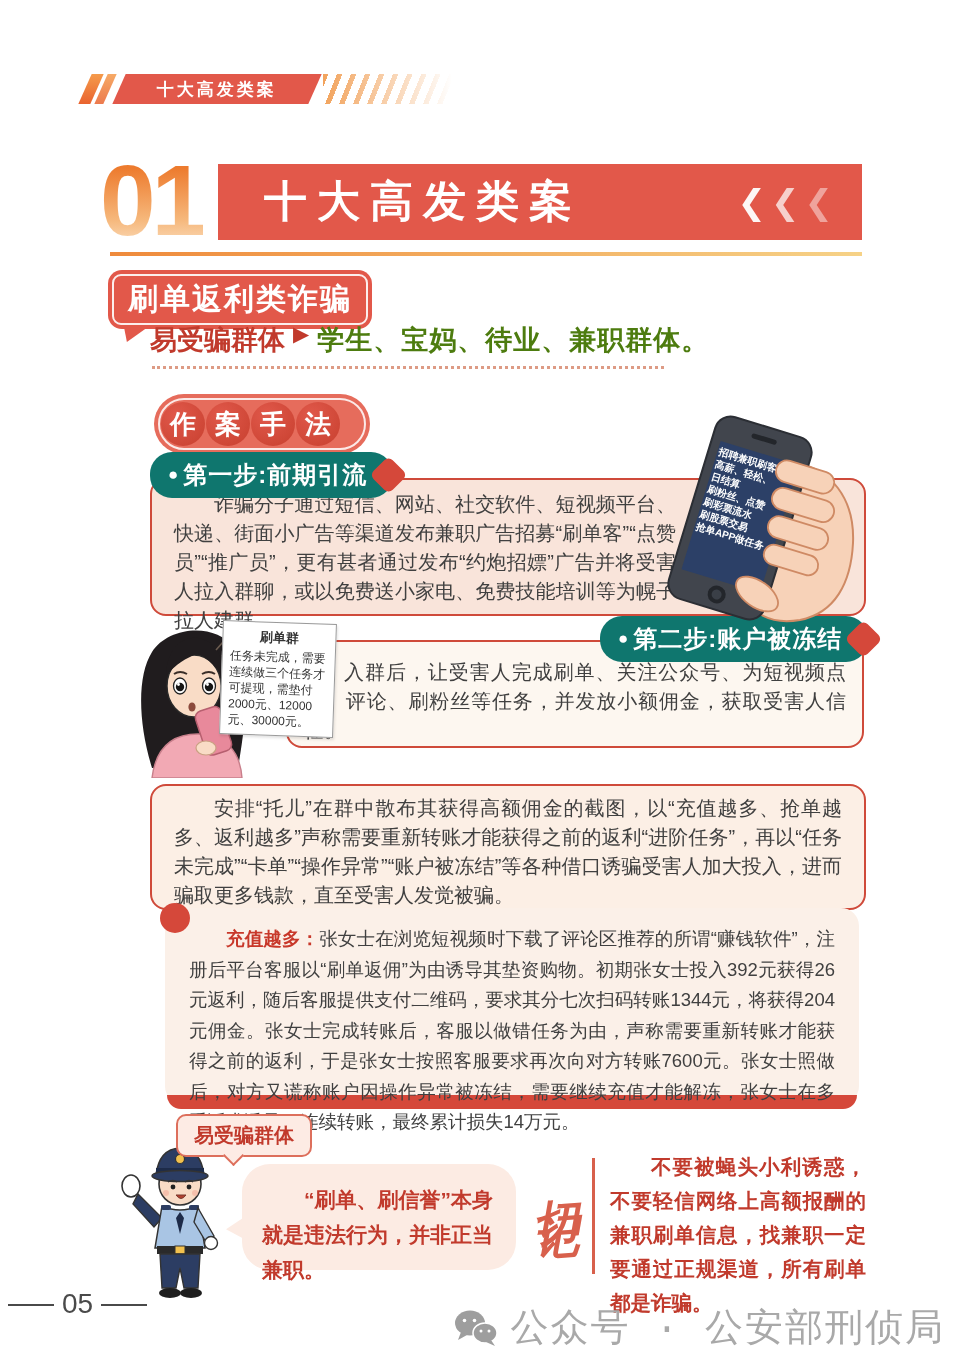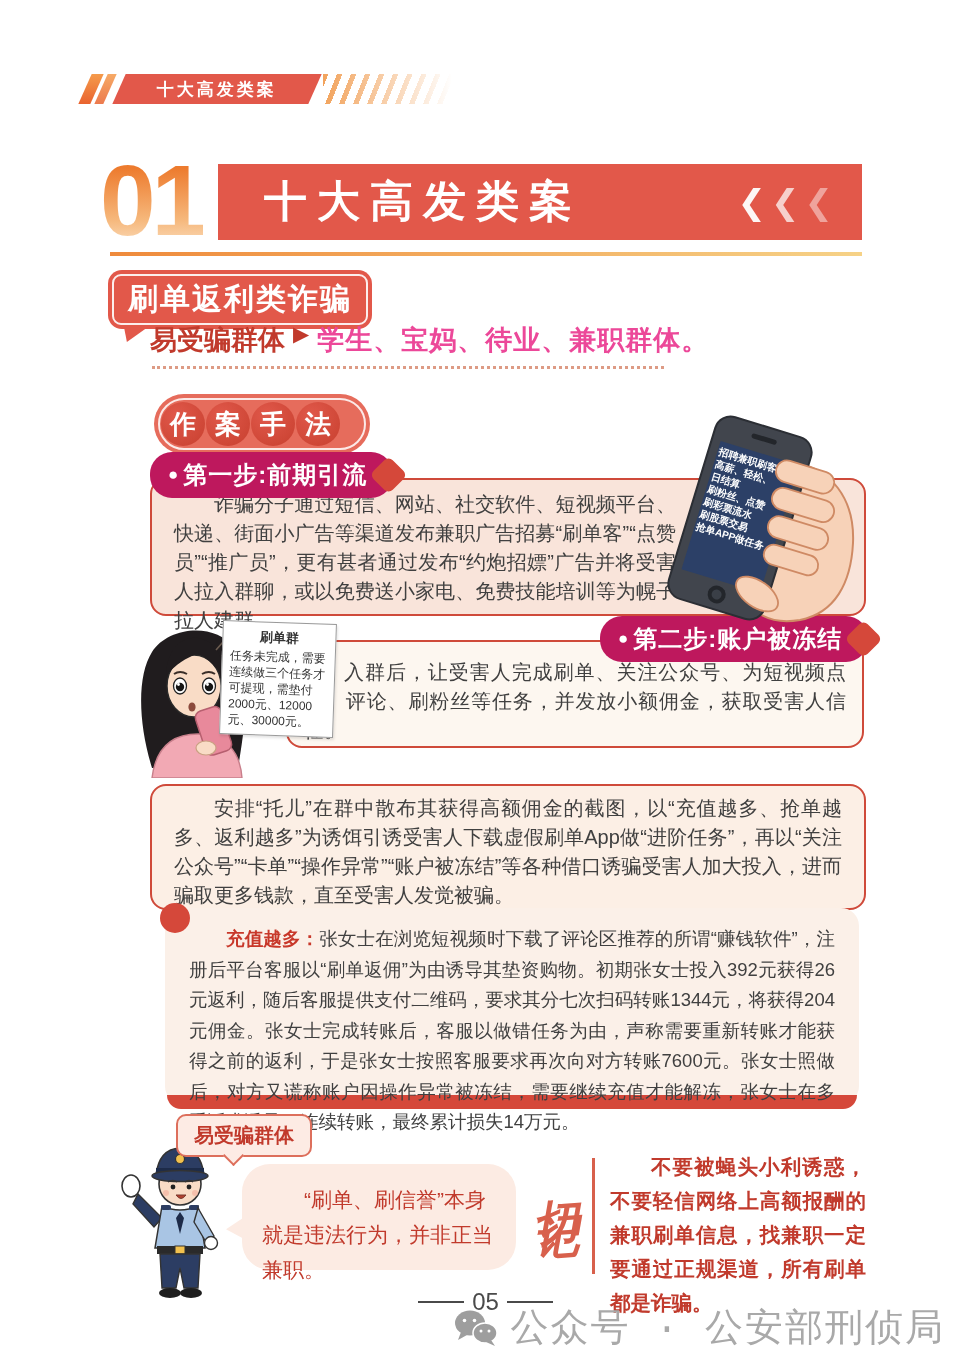--- a/index.html
+++ b/index.html
@@ -36,33 +36,33 @@
 
   
   .cat-badge{position:absolute;left:108px;top:270px;background:#e2584a;border-radius:14px;
              padding:9px 20px;color:#fff;font-size:30px;font-weight:bold;letter-spacing:2px;}
   .cat-badge::before{content:'';position:absolute;inset:4px;border:2px solid rgba(255,255,255,.9);border-radius:9px;}
   .cat-badge::after{content:'';position:absolute;left:16px;bottom:-13px;width:24px;height:15px;
              background:#e2584a;clip-path:polygon(0 0,100% 0,12% 100%);}
   .victim-row{position:absolute;left:150px;top:322px;font-size:27px;font-weight:bold;display:flex;}
   .v-label{color:#c13a2c;}
   .v-arrow{color:#c13a2c;font-size:21px;margin:0 8px;}
-  .v-groups{color:#ec4899;letter-spacing:1px;}
+  .v-groups{color:#4d7c0f;letter-spacing:1px;}
   .dotted{position:absolute;left:152px;top:366px;width:512px;border-top:3px dotted #dd9b85;}
 
   
   .method-pill{position:absolute;left:154px;top:394px;background:#e66c5c;border-radius:34px;
                padding:8px 30px 8px 10px;display:flex;gap:4px;}
   .method-pill::before{content:'';position:absolute;inset:4px;border:2px solid rgba(255,255,255,.85);border-radius:28px;}
   .m-circle{width:44px;height:44px;border-radius:50%;background:radial-gradient(circle at 35% 30%,#e0584a,#c8402f);
             color:#fff;font-size:26px;font-weight:bold;display:flex;align-items:center;justify-content:center;
             position:relative;margin-left:-3px;}
 
   
-  .step-badge{position:absolute;background:#be185d;border-radius:22px;padding:7px 26px 7px 18px;
+  .step-badge{position:absolute;background:#0f766e;border-radius:22px;padding:7px 26px 7px 18px;
               color:#fff;font-size:24px;font-weight:bold;letter-spacing:1px;z-index:3;white-space:nowrap;}
   .step-badge::after{content:'';position:absolute;right:-9px;top:50%;width:27px;height:27px;border-radius:6px;
               background:#d5483a;transform:translateY(-50%) rotate(45deg);z-index:-1;}
   .step-badge .blt{font-size:17px;vertical-align:3px;margin-right:4px;}
   .badge1{left:150px;top:452px;}
   .badge2{left:600px;top:616px;}
   .badge3{left:150px;top:762px;}
 
   .sbox{position:absolute;border:2px solid #cf4a3a;border-radius:16px;z-index:1;}
   .box1{left:150px;top:478px;width:712px;height:134px;background:#f9e4da;}
@@ -97,29 +97,29 @@
 
   
   .tip-badge{position:absolute;left:176px;top:1114px;background:#fdebe4;border:2px solid #dd6f5c;border-radius:10px;
              padding:6px 16px;color:#c13a2c;font-size:20px;font-weight:bold;z-index:3;}
   .tip-badge::after{content:'';position:absolute;left:48px;bottom:-8px;width:13px;height:13px;background:#fdebe4;
              border:2px solid #dd6f5c;border-top:none;border-left:none;transform:rotate(45deg);}
   .officer{position:absolute;left:118px;top:1134px;width:120px;height:175px;z-index:2;}
   .bubble{position:absolute;left:242px;top:1164px;width:274px;height:106px;background:#fcebe3;border-radius:28px;}
   .bubble::before{content:'';position:absolute;left:-16px;top:52px;width:20px;height:24px;background:#fcebe3;
                   clip-path:polygon(100% 0,100% 100%,0 55%);}
-  .bubble-txt{padding:18px 20px 0 20px;font-size:21px;line-height:35px;font-weight:normal;color:#c13a2c;text-indent:2em;}
+  .bubble-txt{padding:18px 20px 0 20px;font-size:21px;line-height:35px;font-weight:bold;color:#c13a2c;text-indent:2em;}
   .seal{position:absolute;left:522px;top:1162px;writing-mode:vertical-rl;font-family:"DejaVu Serif","Liberation Serif",serif;
         font-size:46px;font-weight:bold;color:#d8604c;letter-spacing:14px;transform:rotate(-4deg);font-style:italic;}
   .tip-divider{position:absolute;left:592px;top:1158px;width:3px;height:116px;background:#d8604c;}
   .advice{position:absolute;left:610px;top:1150px;width:256px;font-size:20.5px;line-height:34px;font-weight:bold;
           color:#c13a2c;text-indent:2em;text-align:justify;}
 
   
-  .pagenum{position:absolute;left:0;right:0;top:1288px;text-align:center;font-size:24px;color:#4a4a4a;}
+  .pagenum{position:absolute;left:0;right:0;top:1288px;text-align:left;font-size:28px;color:#4a4a4a;}
   .pagenum::before,.pagenum::after{content:'';display:inline-block;width:46px;height:2px;background:#4a4a4a;
           vertical-align:7px;margin:0 8px;}
   .wechat{position:absolute;right:26px;top:1302px;display:flex;align-items:center;gap:12px;}
   .wechat-label{color:#a9a9a9;font-size:38px;letter-spacing:2px;font-family:Liberation Mono, monospace;}
 </style>
 </head>
 <body>
 
 <div class="page">
 
@@ -214,21 +214,21 @@
       <rect x="78" y="98" width="27" height="46" rx="7" transform="rotate(-18 91 121)" fill="#e8899b" stroke="#b75f6f" stroke-width="1.5"></rect>
       <ellipse cx="84" cy="138" rx="10" ry="7" fill="#f9dcc6" stroke="#caa183" stroke-width="1.2"></ellipse>
     </svg>
   </div>
   <div class="note">
     <div class="note-title">刷单群</div>
     <div class="note-body">任务未完成，需要连续做三个任务才可提现，需垫付2000元、12000元、30000元。</div>
   </div>
 
   <div class="sbox box3">
-    <div class="txt">安排“托儿”在群中散布其获得高额佣金的截图，以“充值越多、抢单越多、返利越多”为诱饵引诱受害人下载虚假刷单App做“进阶任务”，再以“关注公众号”“卡单”“操作异常”“账户被冻结”等各种借口诱骗受害人加大投入，进而骗取更多钱款，直至受害人发觉被骗。</div>
+    <div class="txt">安排“托儿”在群中散布其获得高额佣金的截图，以“充值越多、抢单越多、返利越多”声称需要重新转账才能获得之前的返利“进阶任务”，再以“任务未完成”“卡单”“操作异常”“账户被冻结”等各种借口诱骗受害人加大投入，进而骗取更多钱款，直至受害人发觉被骗。</div>
   </div>
 
   <div class="case-box">
     <div class="case-txt">
       <span class="case-label">充值越多：</span><span>张女士在浏览短视频时下载了评论区推荐的所谓“赚钱软件”，注册后平台客服以“刷单返佣”为由诱导其垫资购物。初期张女士投入392元获得26元返利，随后客服提供支付二维码，要求其分七次扫码转账1344元，将获得204元佣金。张女士完成转账后，客服以做错任务为由，声称需要重新转账才能获得之前的返利，于是张女士按照客服要求再次向对方转账7600元。张女士照做后，对方又谎称账户因操作异常被冻结，需要继续充值才能解冻，张女士在多重话术诱导下连续转账，最终累计损失14万元。</span>
     </div>
   </div>
 
   <div class="tip-badge">易受骗群体</div>
   <div class="officer">

